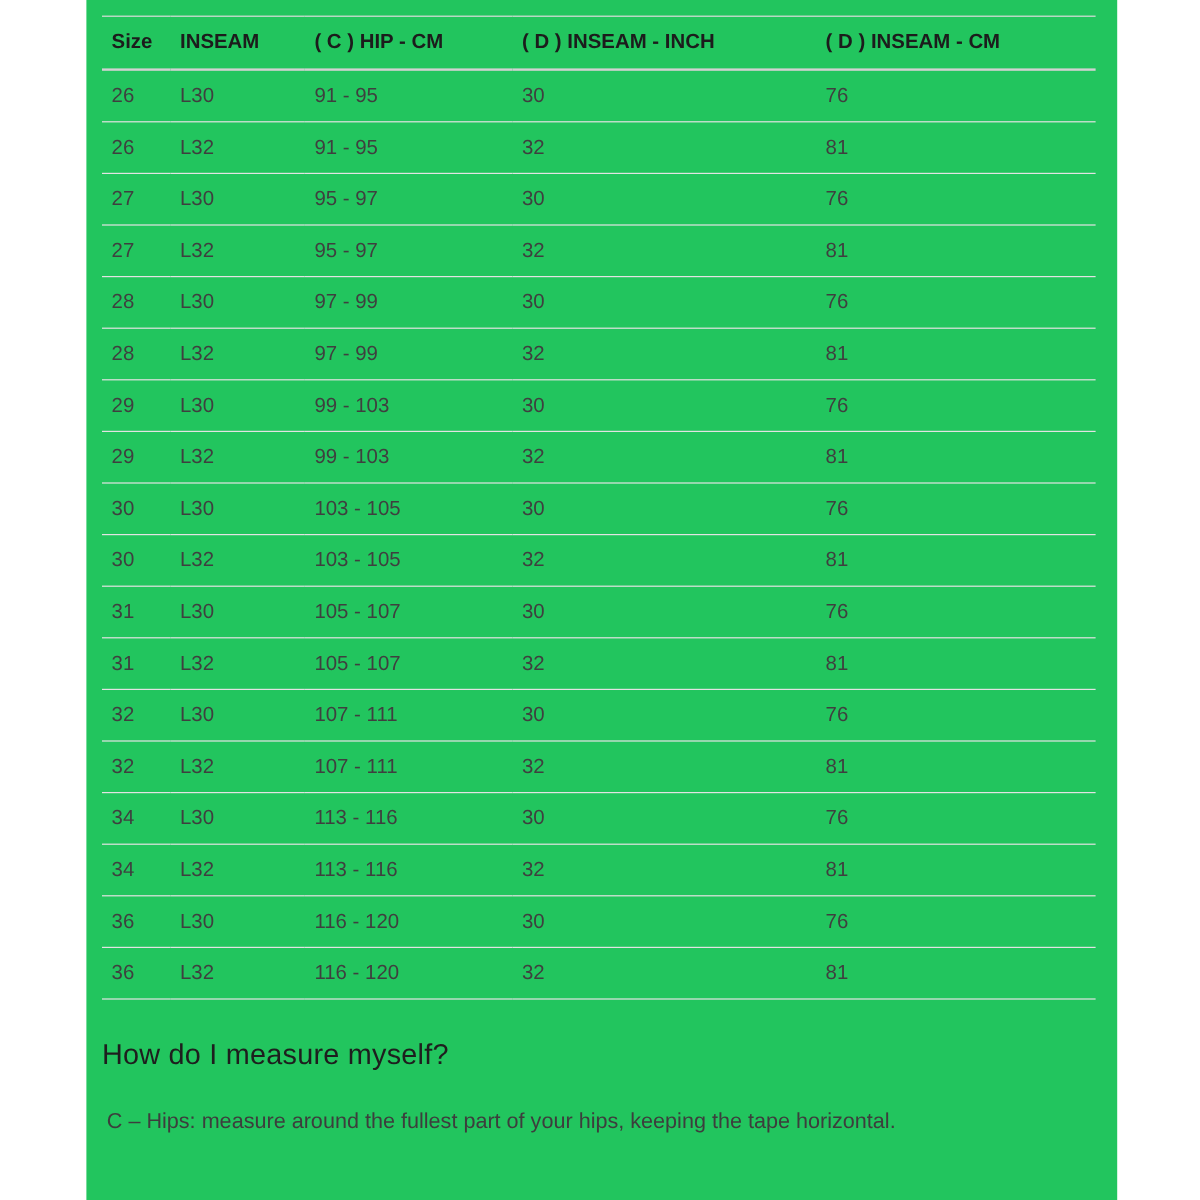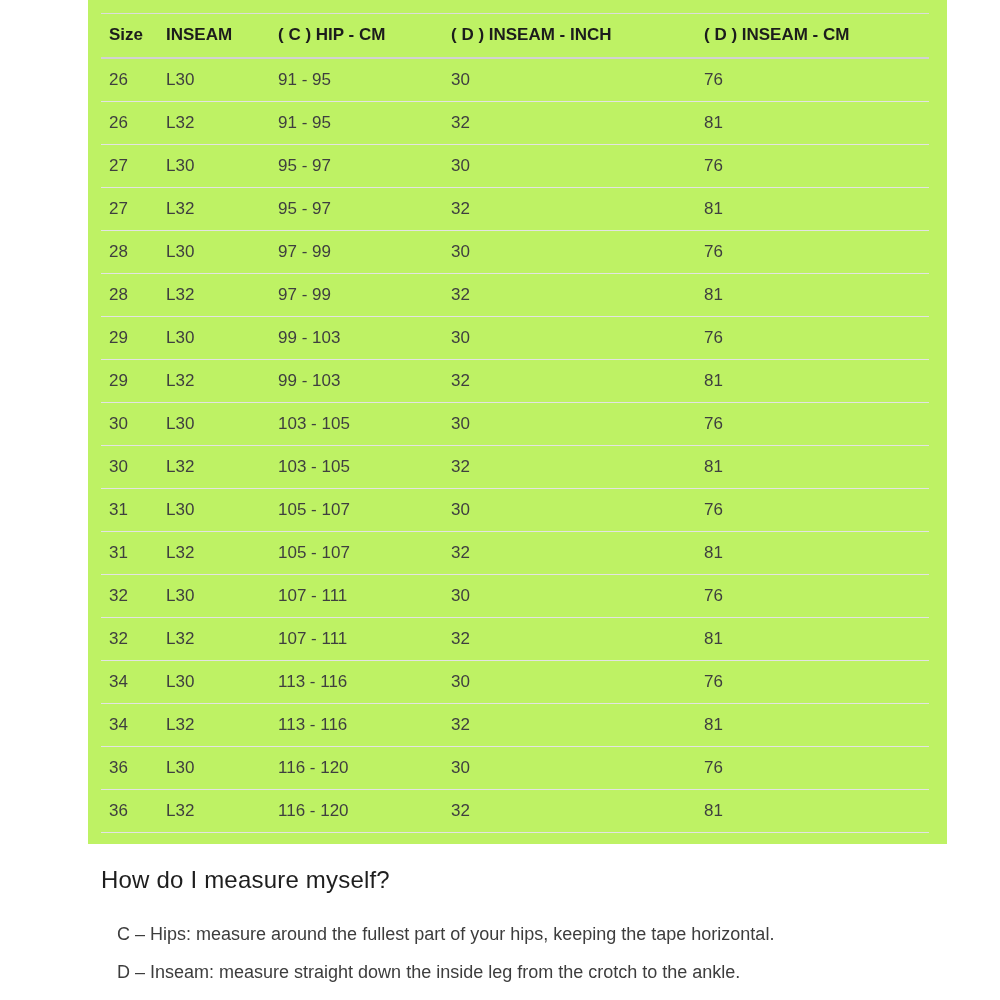--- a/index.html
+++ b/index.html
@@ -9,25 +9,25 @@
   }
   body {
     width: 1000px;
     height: 1000px;
     font-family: "Liberation Sans", sans-serif;
     position: relative;
     overflow: hidden;
   }
   .content {
     position: absolute;
-    left: 88px;
+    left: 72px;
     top: 0;
     width: 859px;
-    height: 844px;
-    background: #bef264;
+    height: 1000px;
+    background: #22c55e;
     box-sizing: border-box;
     padding: 13px 0 0 13px;
   }
   table.size-chart {
     width: 828px;
     border-collapse: collapse;
     border-top: 1px solid #dcdcdc;
     table-layout: fixed;
   }
   table.size-chart thead th {
@@ -54,21 +54,21 @@
     font-size: 24px;
     line-height: 38px;
     font-weight: 400;
     color: #1e1e1e;
     letter-spacing: 0.2px;
   }
   p.measure-line {
     font-size: 18px;
     line-height: 22px;
     color: #3d3d3d;
-    margin: 16px;
+    margin: 4px;
   }
   p.measure-line.first { margin-top: 24px; }
   p.measure-line.second { margin-top: 10px; }
 </style>
 </head>
 <body>
 
 <div class="content">
 
   <table class="size-chart">
@@ -214,15 +214,14 @@
           <td>116 - 120</td>
           <td>32</td>
           <td>81</td>
         </tr>
       </tbody>
   </table>
 
   <h2 class="measure-heading">How do I measure myself?</h2>
 
   <p class="measure-line first">C – Hips: measure around the fullest part of your hips, keeping the tape horizontal.</p>
-  <p class="measure-line second">D – Inseam: measure straight down the inside leg from the crotch to the ankle.</p>
 
 </div>
 
 </body></html>

